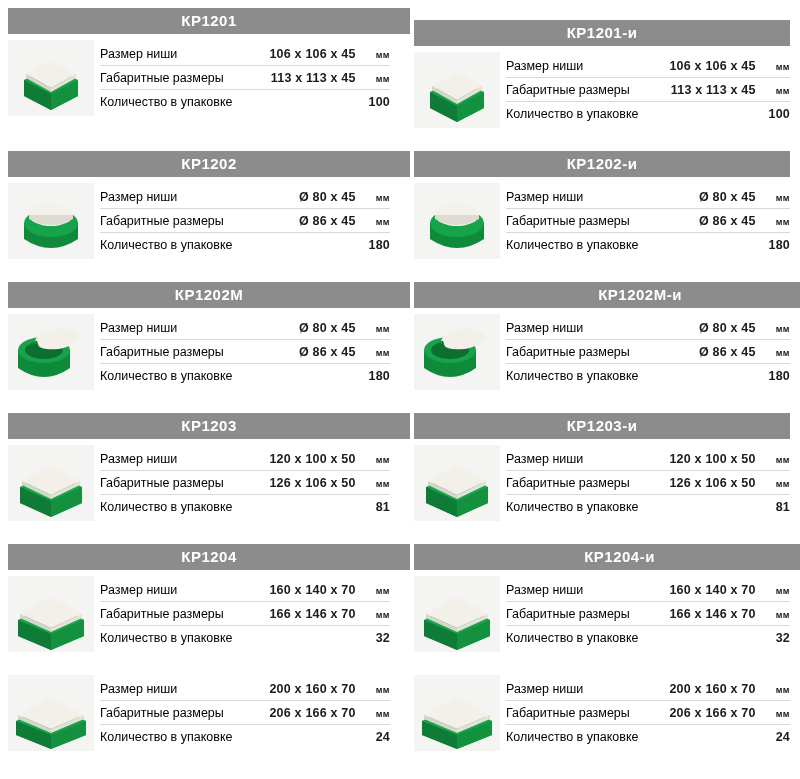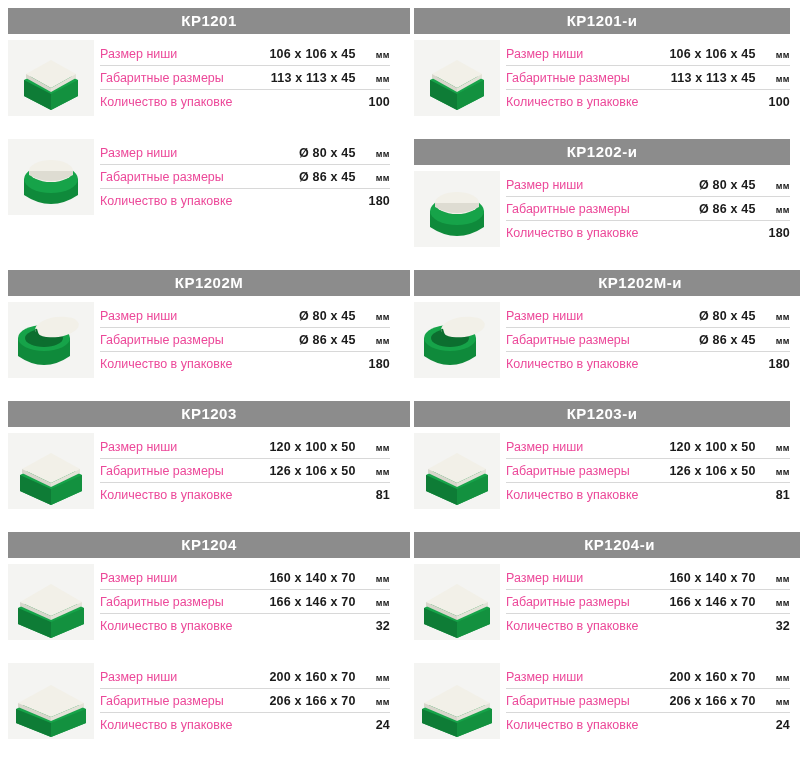--- a/index.html
+++ b/index.html
@@ -62,21 +62,21 @@
     justify-content: space-between;
     align-items: baseline;
     height: 24px;
     line-height: 24px;
     border-bottom: 1px solid #d8d8d8;
     font-size: 12.5px;
     color: #1b1b1b;
   }
   .spec-row:last-child { border-bottom: none; }
   .spec-label {
-    color: #ec4899;
+    color: #000000;
     white-space: nowrap;
   }
   .spec-value {
     font-weight: bold;
     white-space: nowrap;
     letter-spacing: 0.2px;
   }
   .spec-unit {
     font-size: 9px;
     font-weight: bold;
@@ -115,21 +115,21 @@
             <span class="spec-value"><span>113 x 113 x 45</span><span class="spec-unit">мм</span></span>
           </div>
           <div class="spec-row">
             <span class="spec-label">Количество в упаковке</span>
             <span class="spec-value">100</span>
           </div>
         </div>
       </div>
     </div>
 
-    <div class="card col-right-card" style="padding-left:14px;">
+    <div class="card col-right-card" style="padding-left:14px;margin-top:12px;">
       <div class="card-header" style="width:376px;">КР1201-и</div>
       <div class="card-body">
         <div class="thumb">
           <svg width="86" height="76" viewBox="0 0 86 76">
             <rect x="0" y="0" width="86" height="76" fill="#f4f4f2"></rect>
             <polygon points="16,40 43,26 70,40 70,56 43,70 16,56" fill="#16a349"></polygon>
             <polygon points="16,40 43,54 43,70 16,56" fill="#0e7c36"></polygon>
             <polygon points="43,54 70,40 70,56 43,70" fill="#13913f"></polygon>
             <polygon points="18,34 43,20 68,34 43,48" fill="#f2f0e8"></polygon>
             <polygon points="18,34 43,48 43,52 18,38" fill="#d8d6cc"></polygon>
@@ -147,20 +147,21 @@
           </div>
           <div class="spec-row">
             <span class="spec-label">Количество в упаковке</span>
             <span class="spec-value">100</span>
           </div>
         </div>
       </div>
     </div>
 
     <div class="card">
+      <div class="card-header">КР1202</div>
       <div class="card-body">
         <div class="thumb">
           <svg width="86" height="76" viewBox="0 0 86 76">
             <rect x="0" y="0" width="86" height="76" fill="#f4f4f2"></rect>
             <path d="M16,40 L16,56 Q43,74 70,56 L70,40 Z" fill="#0f8a3b"></path>
             <ellipse cx="43" cy="40" rx="27" ry="14" fill="#16a349"></ellipse>
             <ellipse cx="43" cy="32" rx="22" ry="11" fill="#f2f0e8"></ellipse>
             <path d="M21,32 L21,36 Q43,48 65,36 L65,32 Z" fill="#dedcd2"></path>
           </svg>
         </div>

